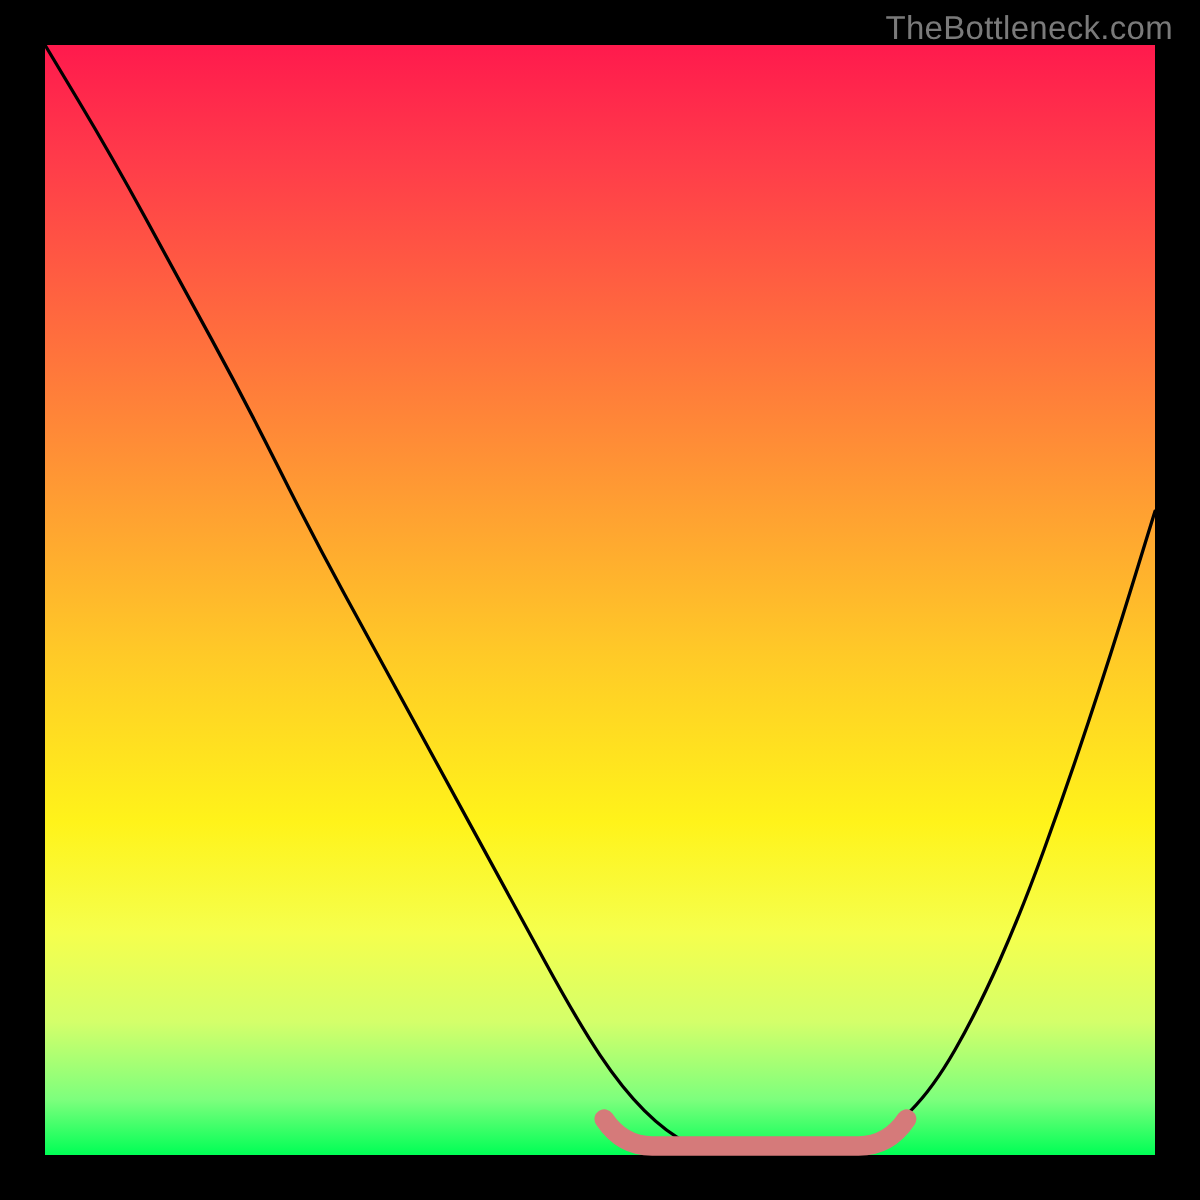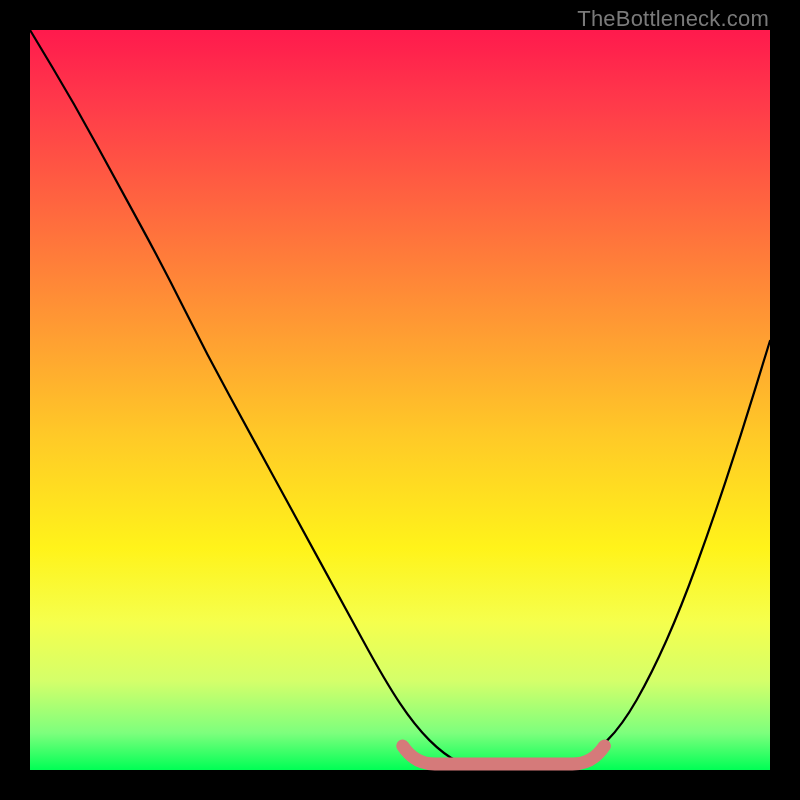--- a/index.html
+++ b/index.html
@@ -34,21 +34,21 @@
       #fff31a 70%,
       #f5ff4d 80%,
       #d4ff6a 88%,
       #7dff7d 95%,
       #00ff55 100%
     );
   }
   .watermark {
     position: absolute;
     top: 6px;
-    right: 31px;
+    right: 18px;
     color: #7a7a7a;
     font-size: 22px;
     font-weight: 500;
     letter-spacing: 0.2px;
     z-index: 10;
   }
   svg.curve {
     position: absolute;
     left: 0;
     top: 0;

